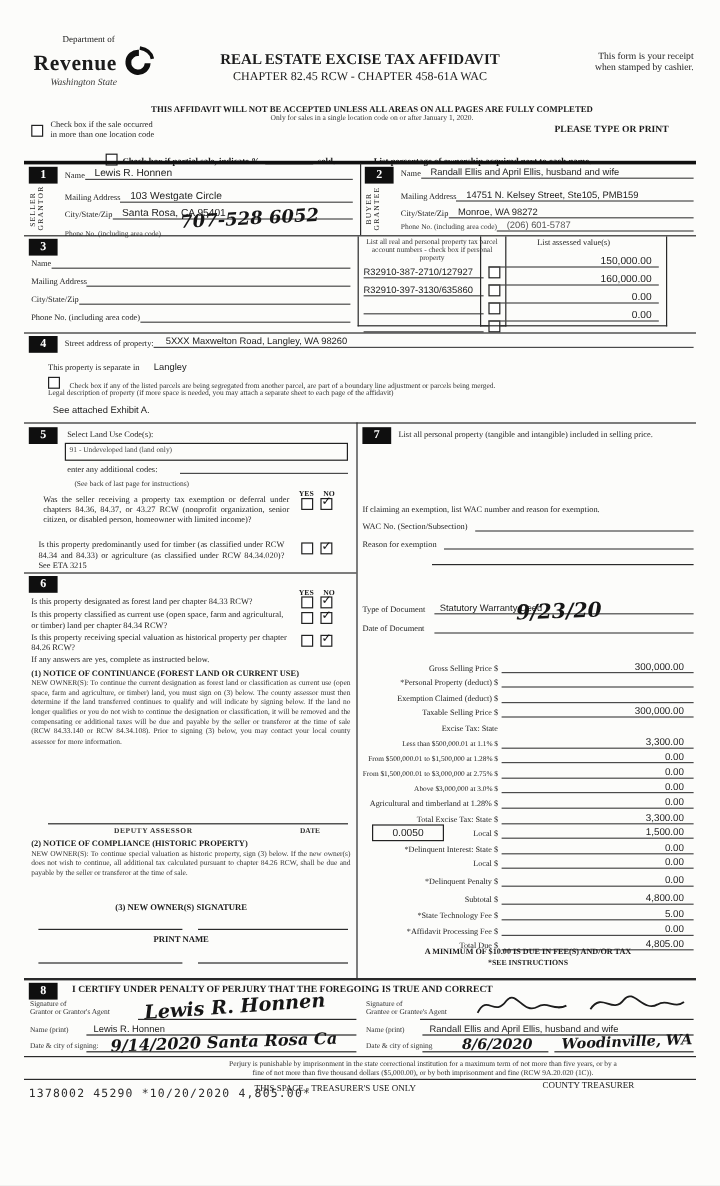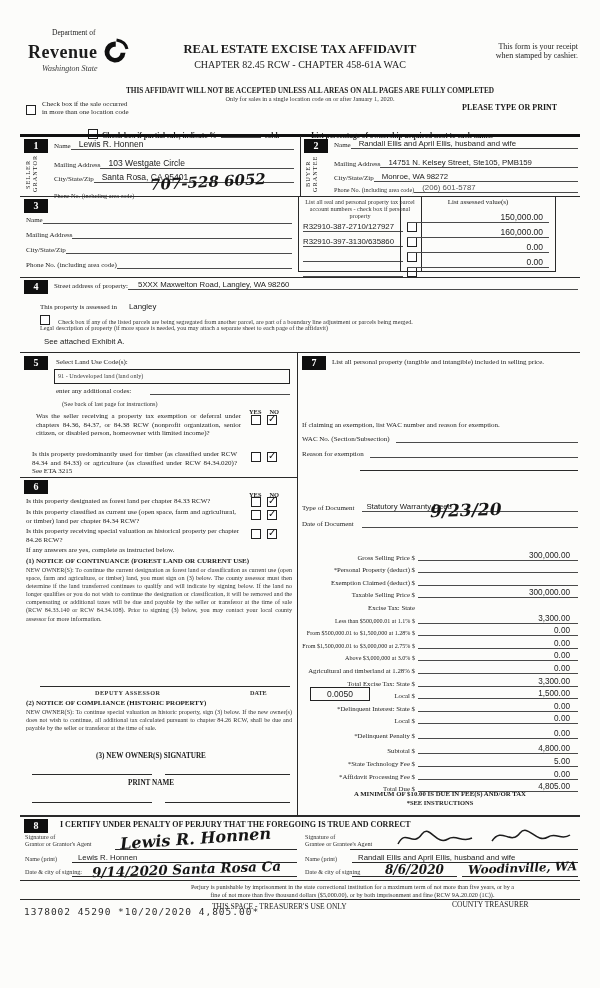--- a/index.html
+++ b/index.html
@@ -182,21 +182,21 @@
   </div>
 
   <div class="hr" style="left:20px;top:277px;width:560px;"></div>
 
   <div class="badge" style="left:24px;top:280px;">4</div>
   <div class="abs frow" style="left:54px;top:280px;width:524px;">
     <span class="lbl">Street address of property:</span>
     <span class="val sm u grow" style="padding-left:10px;">5XXX Maxwelton Road, Langley, WA 98260</span>
   </div>
   <div class="abs" style="left:40px;top:295px;">
-    <span class="lbl">This property is assessed in</span>
+    <span class="lbl">This property is separate in</span>
     <span class="val sm u" style="display:inline-block;width:170px;padding-left:8px;border-bottom:none;">Langley</span>
   </div>
   <div class="abs" style="left:40px;top:310px;width:538px;">
     <span class="cb"></span>
     <span class="tiny" style="margin-left:4px;">Check box if any of the listed parcels are being segregated from another parcel, are part of a boundary line adjustment or parcels being merged.</span>
   </div>
   <div class="abs tiny" style="left:40px;top:324px;width:538px;">Legal description of property (if more space is needed, you may attach a separate sheet to each page of the affidavit)</div>
   <div class="abs val sm" style="left:44px;top:337px;">See attached Exhibit A.</div>
 
   <div class="hr" style="left:20px;top:352px;width:560px;"></div>
@@ -208,21 +208,21 @@
     <div class="tiny" style="padding:2px 0 0 3px;color:#444;">91 - Undeveloped land (land only)</div>
   </div>
   <div class="abs lbl" style="left:56px;top:387px;">enter any additional codes:</div>
   <div class="abs u" style="left:150px;top:394px;width:140px;"></div>
   <div class="abs tiny" style="left:62px;top:400px;">(See back of last page for instructions)</div>
   <div class="abs" style="left:249px;top:400px;">
     <span class="bold" style="font-size:6.4px;">YES</span>
     <span class="bold" style="font-size:6.4px;margin-left:4px;">NO</span>
   </div>
 
-  <div class="abs lbl justify" style="left:36px;top:412px;width:205px;line-height:8.6px;">Was the seller receiving a property tax exemption or deferral under chapters 84.36, 84.37, or 84.38 RCW (nonprofit organization, senior citizen, or disabled person, homeowner with limited income)?</div>
+  <div class="abs lbl justify" style="left:36px;top:412px;width:205px;line-height:8.6px;">Was the seller receiving a property tax exemption or deferral under chapters 84.36, 84.37, or 43.27 RCW (nonprofit organization, senior citizen, or disabled person, homeowner with limited income)?</div>
   <div class="qbox" style="left:251px;top:415px;">
     <span class="cb"></span>
     <span class="cb checked"></span>
   </div>
   <div class="abs lbl justify" style="left:20px;top:450px;width:205px;line-height:8.6px;margin-left:12px;">Is this property predominantly used for timber (as classified under RCW 84.34 and 84.33) or agriculture (as classified under RCW 84.34.020)? See ETA 3215</div>
   <div class="qbox" style="left:251px;top:452px;">
     <span class="cb"></span>
     <span class="cb checked"></span>
   </div>
 

